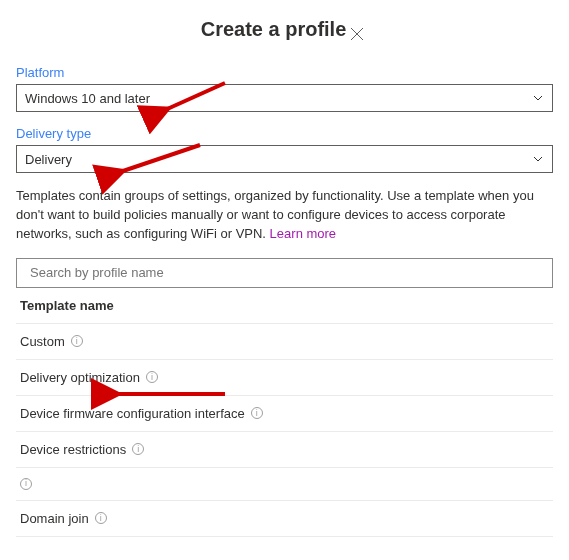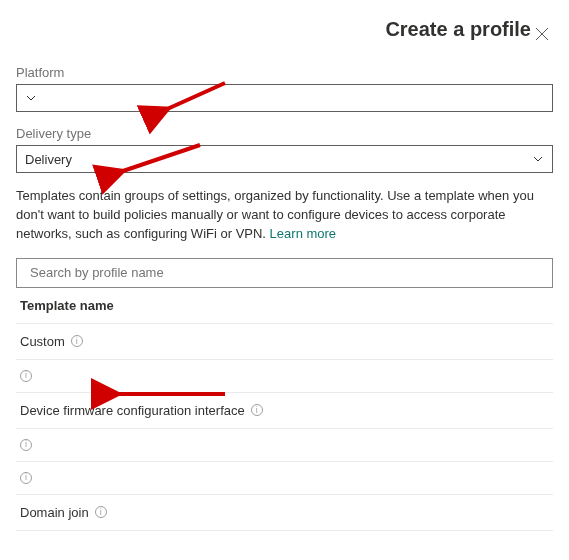--- a/index.html
+++ b/index.html
@@ -6,41 +6,41 @@
   body {
     margin: 0;
     padding: 14px 16px;
     font-family: "Segoe UI", Arial, sans-serif;
     font-size: 13px;
     color: #323130;
     width: 569px;
     background: #fff;
     position: relative;
   }
-  .header { display: flex; align-items: center; justify-content: flex-end; }
+  .header { display: flex; align-items: center; justify-content: center; }
   h1 { font-size: 20px; font-weight: 600; margin: 4px 0 24px 0; }
   .close {
     font-size: 16px; color:#605e5c; cursor:pointer; padding:4px;
     margin-top:-8px;
   }
-  .field-label { font-size: 13px; margin-bottom: 4px; color:#737373; }
+  .field-label { font-size: 13px; margin-bottom: 4px; color:#3b82f6; }
   .select {
     border: 1px solid #605e5c;
     height: 28px;
     display:flex; align-items:center; justify-content:space-between;
     padding: 0 8px;
     font-size:13px;
     width: 100%;
     margin-bottom: 14px;
     cursor:pointer;
     background:#fff;
   }
   .chevron svg { display:block; }
   .desc { font-size: 13px; line-height: 1.45; color:#323130; margin-bottom: 14px; }
-  .link { color:#0f766e; cursor:pointer;text-align:right; }
+  .link { color:#a21caf; cursor:pointer;text-align:right; }
   .search {
     border:1px solid #8a8886;
     height: 30px;
     width:100%;
     padding: 0 13px;
     font-size:13px;
   }
   .col-header {
     font-weight:600;
     padding: 10px 4px;
@@ -79,20 +79,21 @@
     <span>
       <svg width="14" height="14" viewBox="0 0 14 14">
           <path d="M1 1 L13 13 M13 1 L1 13" stroke="#605e5c" stroke-width="1"></path>
         </svg>
     </span>
   </div>
 </div>
 
 <div class="field-label">Platform</div>
 <div class="select">
+  <span>Windows 10 and later</span>
   <span class="chevron">
     <svg width="12" height="12" viewBox="0 0 12 12">
         <path d="M2 4 L6 8 L10 4" stroke="#323130" stroke-width="1" fill="none"></path>
       </svg>
   </span>
 </div>
 
 <div class="field-label">Delivery type</div>
 <div class="select">
   <span>Delivery</span>
@@ -111,27 +112,29 @@
 <input class="search" type="text" placeholder="Search by profile name" style="">
 
 <div class="col-header">Template name</div>
 
 <div id="rows">
     <div class="row">
       <span>Custom</span>
       <span class="info-icon">i</span>
     </div>
     <div class="row">
+      <span>Delivery optimization</span>
       <span class="info-icon">i</span>
     </div>
     <div class="row">
       <span>Device firmware configuration interface</span>
       <span class="info-icon">i</span>
     </div>
     <div class="row">
+      <span>Device restrictions</span>
       <span class="info-icon">i</span>
     </div>
     <div class="row">
       <span class="info-icon">i</span>
     </div>
     <div class="row">
       <span>Domain join</span>
       <span class="info-icon">i</span>
     </div>
   </div>

